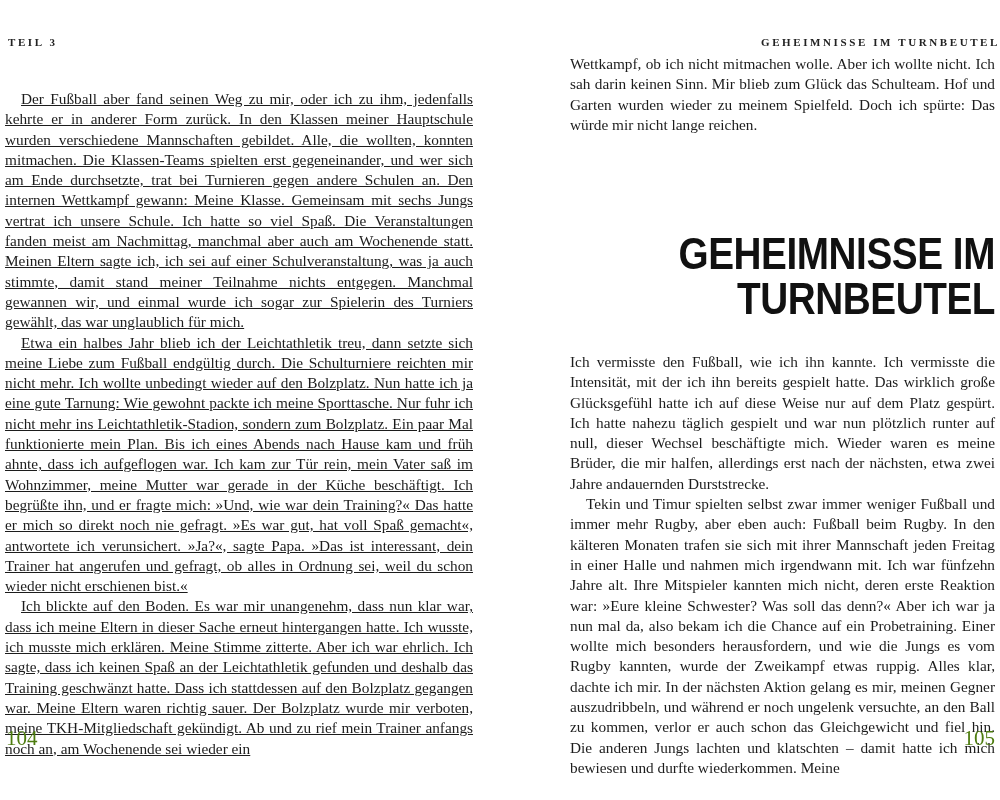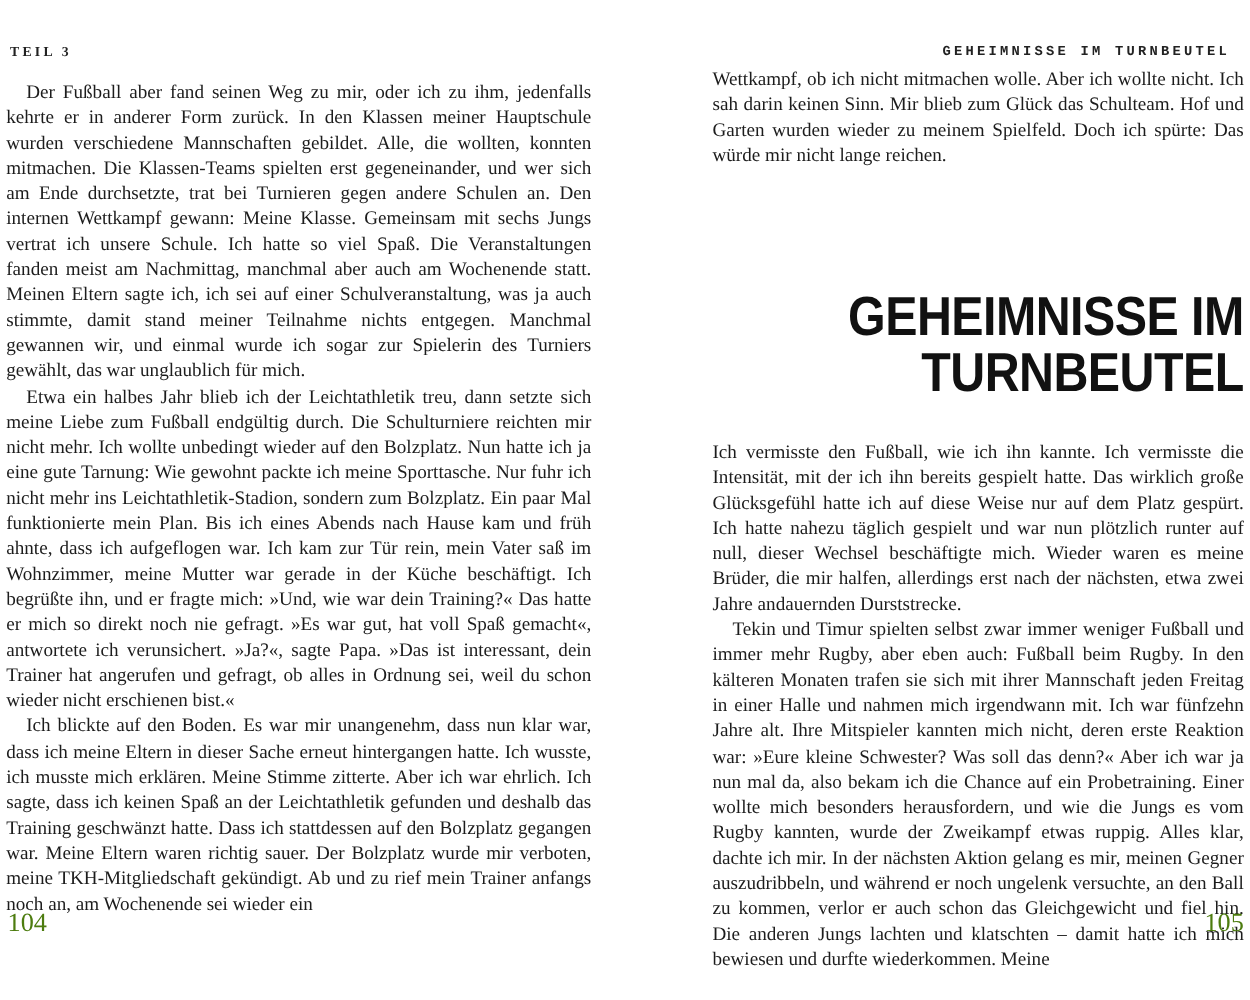--- a/index.html
+++ b/index.html
@@ -19,37 +19,38 @@
   .running-head {
     position: absolute;
     top: 36px;
     font-size: 11px;
     font-weight: 600;
     letter-spacing: 2.6px;
     color: #222222;
     white-space: nowrap;
   }
   .running-head.left  { left: 8px; }
-  .running-head.right { right: 16px; font-family: Liberation Mono, monospace; }
+  .running-head.right { right: 0; }
 
   .body-text {
     position: absolute;
     font-size: 15.3px;
     line-height: 20.3px;
     text-align: justify;
     hyphens: auto;
     -webkit-hyphens: auto;
   }
   .body-text p { margin: 0; text-indent: 16px; }
   .body-text p.no-indent { text-indent: 0; }
 
   .left-body {
     left: 5px;
-    top: 64px;
+    top: 89px;
     width: 468px;
+    text-decoration: underline;
   }
   .right-cont {
     left: 570px;
     top: 54px;
     width: 425px;
   }
   .right-body {
     left: 570px;
     top: 352px;
     width: 425px;

